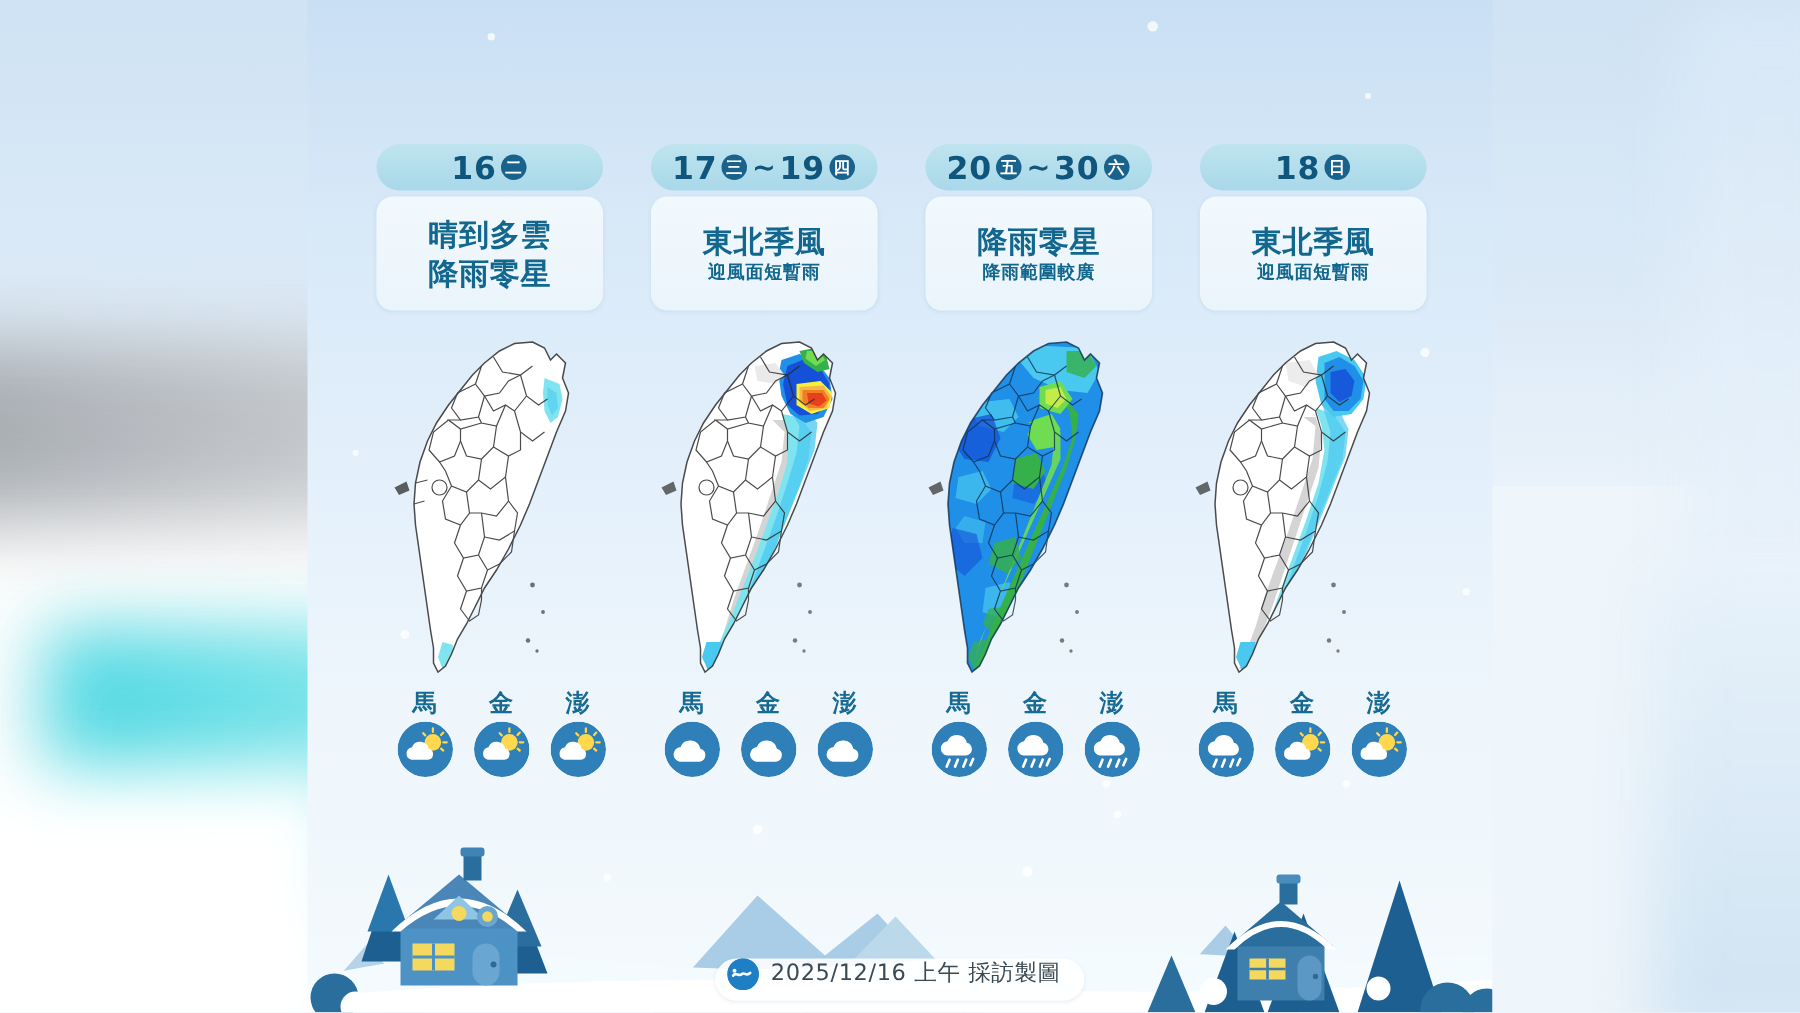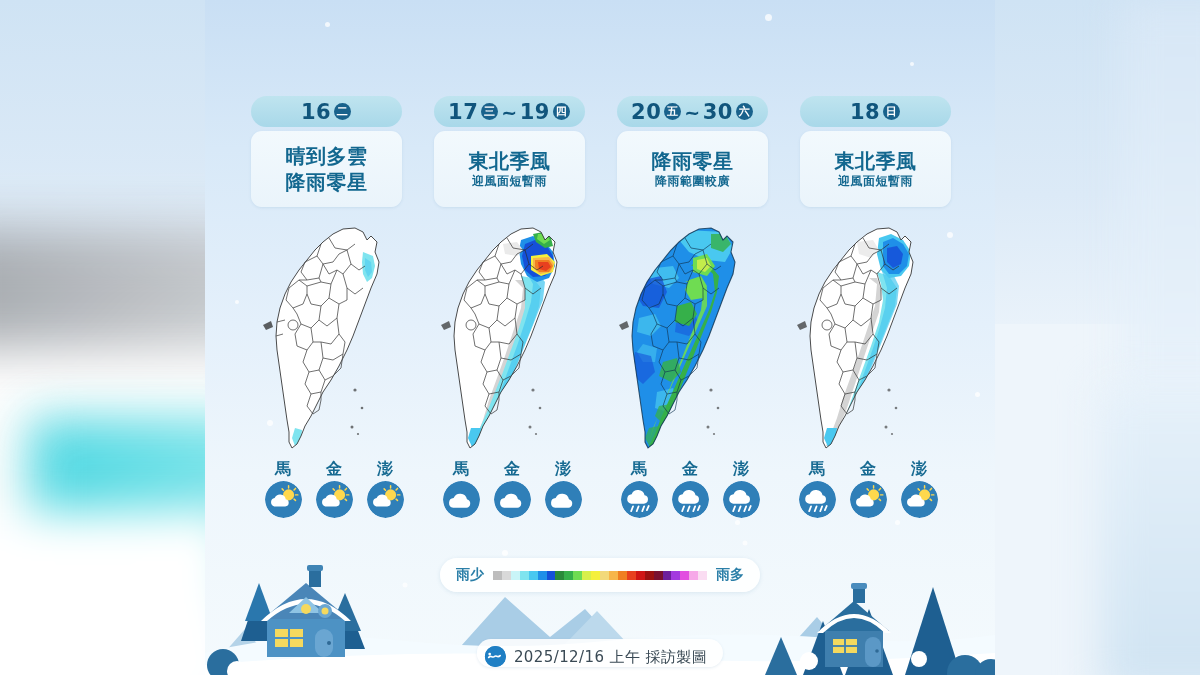--- a/index.html
+++ b/index.html
@@ -128,21 +128,21 @@
 
   
   #scene { position:absolute; left:0; bottom:0; width:100%; height:150px; }
   #scene svg { width:100%; height:100%; display:block; }
 
   
   #footer {
     position:absolute; left:50%; transform:translateX(-50%); bottom:8px;
     height:28px; padding:0 16px 0 8px; border-radius:14px;
     background:rgba(255,255,255,.88);
-    display:flex; align-items:flex-end; gap:8px;
+    display:flex; align-items:flex-start; gap:8px;
     box-shadow:0 1px 3px rgba(80,130,170,.14);
   }
   #footer .logo { width:21px; height:21px; border-radius:50%; background:#1f7fc4; position:relative; flex:none; }
   #footer .logo svg { width:100%; height:100%; display:block; }
   #footer .fstamp { font-size:15px; color:#3a4a55; letter-spacing:.4px; white-space:nowrap; }
 </style>
 </head>
 <body>
 
 <div id="backdrop">
@@ -715,50 +715,20 @@
       <circle cx="760" cy="148" r="18" fill="#2a6e9e"></circle>
       <circle cx="786" cy="150" r="16" fill="#2a6e9e"></circle>
 
       <circle cx="300" cy="28" r="3" fill="#ffffff" opacity=".8"></circle>
       <circle cx="480" cy="56" r="3.5" fill="#ffffff" opacity=".8"></circle>
       <circle cx="540" cy="18" r="2.5" fill="#ffffff" opacity=".7"></circle>
       <circle cx="200" cy="60" r="2.5" fill="#ffffff" opacity=".7"></circle>
     </svg>
   </div>
 
-  <div id="legend">
-    <span class="lg-text">雨少</span>
-    <span class="lg-bar" id="legend-bar">
-        <i style="background: rgb(189, 189, 189);"></i>
-        <i style="background: rgb(217, 217, 217);"></i>
-        <i style="background: rgb(201, 245, 248);"></i>
-        <i style="background: rgb(127, 228, 239);"></i>
-        <i style="background: rgb(73, 200, 240);"></i>
-        <i style="background: rgb(31, 143, 232);"></i>
-        <i style="background: rgb(21, 80, 216);"></i>
-        <i style="background: rgb(42, 138, 58);"></i>
-        <i style="background: rgb(54, 176, 74);"></i>
-        <i style="background: rgb(111, 220, 82);"></i>
-        <i style="background: rgb(216, 240, 74);"></i>
-        <i style="background: rgb(245, 240, 60);"></i>
-        <i style="background: rgb(242, 217, 122);"></i>
-        <i style="background: rgb(247, 182, 74);"></i>
-        <i style="background: rgb(240, 127, 34);"></i>
-        <i style="background: rgb(232, 64, 31);"></i>
-        <i style="background: rgb(208, 21, 21);"></i>
-        <i style="background: rgb(156, 16, 16);"></i>
-        <i style="background: rgb(122, 16, 48);"></i>
-        <i style="background: rgb(110, 31, 156);"></i>
-        <i style="background: rgb(163, 58, 223);"></i>
-        <i style="background: rgb(226, 79, 224);"></i>
-        <i style="background: rgb(246, 168, 232);"></i>
-        <i style="background: rgb(250, 220, 242);"></i>
-      </span>
-    <span class="lg-text">雨多</span>
-  </div>
 
   <div id="footer">
     <span class="logo">
       <svg viewBox="0 0 22 22">
           <circle cx="11" cy="11" r="11" fill="#1f7fc4"></circle>
           <path d="M4 12c2-3 4 1 6-1s3 2 6-1" stroke="#ffffff" stroke-width="1.8" fill="none" stroke-linecap="round"></path>
           <circle cx="5" cy="8.5" r="1.4" fill="#ffffff"></circle>
         </svg>
     </span>
     <span class="fstamp">2025/12/16 上午 採訪製圖</span>

